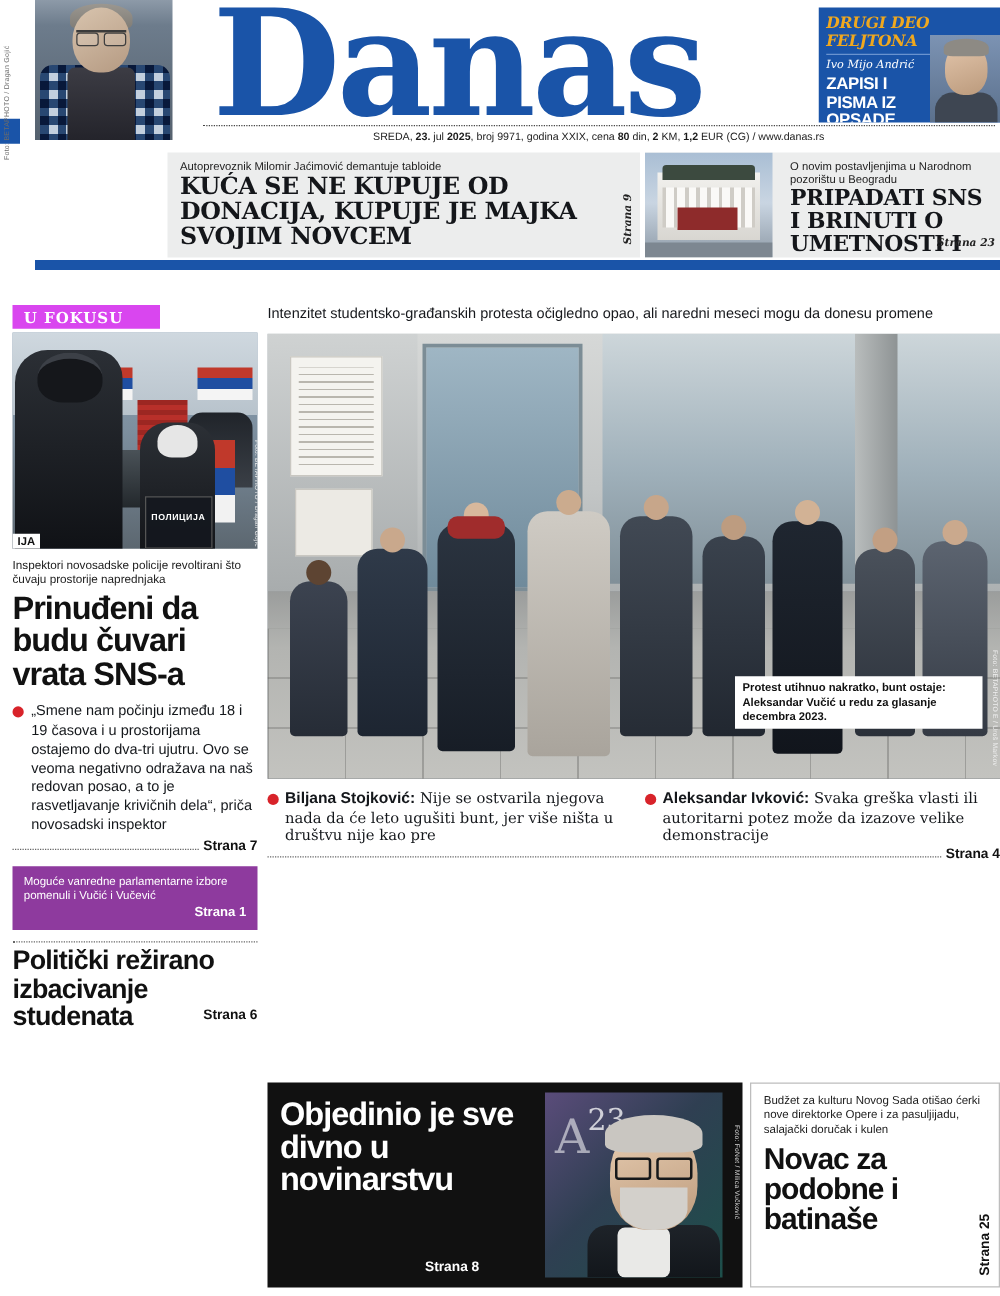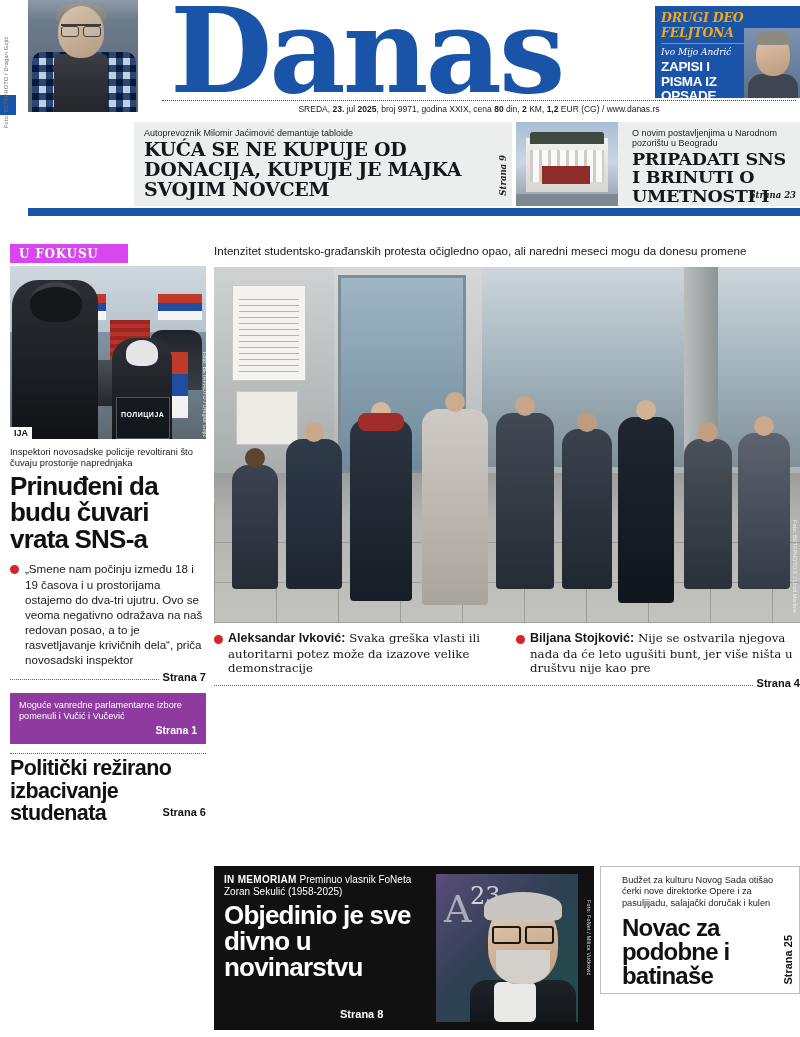--- a/index.html
+++ b/index.html
@@ -386,22 +386,22 @@
   .blp-body { position:absolute; left:34px; top:106px; width:106px; height:42px;
     background:linear-gradient(180deg,#1e2329,#12161b); border-radius:16px 16px 0 0; }
   .blp-shirt { position:absolute; left:58px; top:108px; width:42px; height:40px;
     background:#e9e9e7; border-radius:6px; }
   .bl-credit {
     position:absolute; right:2px; top:34px; writing-mode:vertical-rl;
     font-size:5.4px; color:#d8d8d8; letter-spacing:.2px;
   }
 
   .bottom-right {
-    position:absolute; left:600px; top:866px; width:200px; height:128px;
-    background:#fff; border:1px solid #bdbdbd; padding:8px 21px;
+    position:absolute; left:600px; top:866px; width:200px; height:164px;
+    background:#fff; border:1px solid #bdbdbd; padding:8px 10px;
   }
   .br-kicker { font-size:9.2px; line-height:1.24; color:#1b1b1b; }
   .br-head { font-weight:700; font-size:24px; line-height:1.0; margin-top:7px;
     letter-spacing:-.8px; color:#111; }
   .br-page {
     position:absolute; right:5px; bottom:8px; writing-mode:vertical-rl;
     transform: rotate(180deg); font-weight:700; font-size:11px; color:#111;
   }
 </style>
 </head>
@@ -557,42 +557,42 @@
       <div class="fig f7">
           <div class="hd"></div>
         </div>
       <div class="fig f8">
           <div class="hd"></div>
         </div>
       <div class="fig f9">
           <div class="hd"></div>
         </div>
 
+      <div class="mph-caption">Protest utihnuo nakratko, bunt ostaje: Aleksandar Vučić u redu za glasanje decembra 2023.</div>
       <div class="mph-credit">Foto: BETAPHOTO E / Uroš Markov</div>
     </div>
 
     <div class="quotes-row">
       <div class="quote-col">
         <div class="bullet-red"></div>
-        <p><b>Aleksandar Ivković:</b><span> Svaka greška vlasti ili autoritarni potez može da izazove velike demonstracije</span></p>
+        <p><b>Biljana Stojković:</b><span> Nije se ostvarila njegova nada da će leto ugušiti bunt, jer više ništa u društvu nije kao pre</span></p>
       </div>
       <div class="quote-col">
         <div class="bullet-red"></div>
-        <p><b>Biljana Stojković:</b><span> Nije se ostvarila njegova nada da će leto ugušiti bunt, jer više ništa u društvu nije kao pre</span></p>
+        <p><b>Aleksandar Ivković:</b><span> Svaka greška vlasti ili autoritarni potez može da izazove velike demonstracije</span></p>
       </div>
     </div>
     <div class="quotes-pagerow">
       <div class="dots"></div>
       <div class="page-ref">Strana 4</div>
     </div>
   </div>
 
   <div class="bottom-left">
     <div class="bl-text">
-      <div class="bl-kicker"><b>IN MEMORIAM</b><span> Preminuo vlasnik FoNeta Zoran Sekulić (1958-2025)</span></div>
       <div class="bl-head">Objedinio je sve divno u novinarstvu</div>
     </div>
     <div class="bl-page">Strana 8</div>
     <div class="bl-photo">
       <div class="blp-a">A</div>
       <div class="blp-23">23</div>
       <div class="blp-body"></div>
       <div class="blp-shirt"></div>
       <div class="blp-face"></div>
       <div class="blp-beard"></div>

